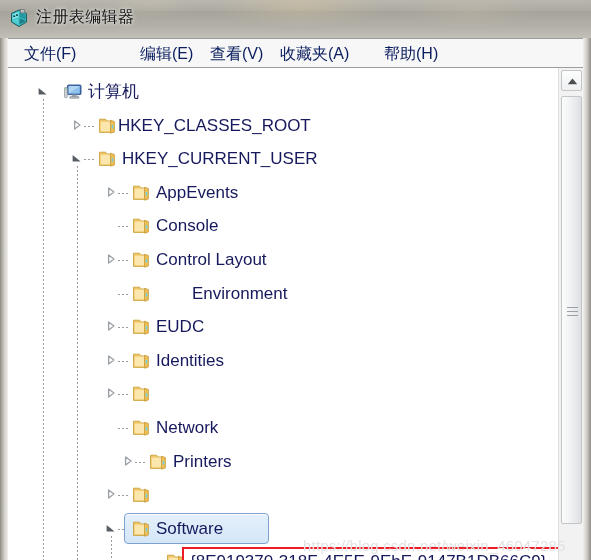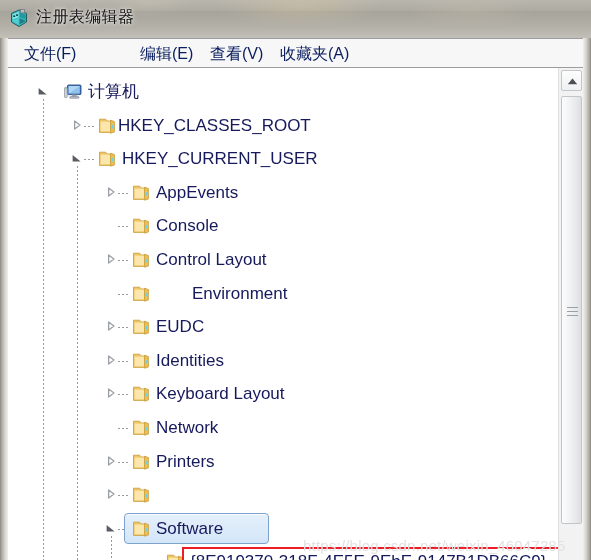--- a/index.html
+++ b/index.html
@@ -214,20 +214,21 @@
 
 <div id="client-frame">
   <div id="frame-left"></div>
   <div id="frame-right"></div>
 
   <div id="menubar">
       <div class="menu-item" style="left: 12px;">文件(F)</div>
       <div class="menu-item" style="left: 96px; margin-left: 32px;">编辑(E)</div>
       <div class="menu-item" style="left: 198px;">查看(V)</div>
       <div class="menu-item" style="left: 268px;">收藏夹(A)</div>
+      <div class="menu-item" style="left: 372px;">帮助(H)</div>
     </div>
 
   <div id="tree-panel">
       <div class="dotline-v" style="left: 34px; top: 31px; height: 513.6px;"></div>
       <div class="dotline-v" style="left: 68px; top: 98.2px; height: 446.4px;"></div>
       <div class="dotline-v" style="left: 102px; top: 467.8px; height: 110.4px;"></div>
       <div class="tree-row" style="top: 7px; width: 560px;">
         <div class="twisty" style="left: 28px;">
           <svg width="12" height="12" viewBox="0 0 12 12">
             <path d="M1.6 9.4 L9.6 9.4 L1.6 3.0 Z" fill="#585d63"></path>
@@ -360,33 +361,32 @@
           <svg width="12" height="12" viewBox="0 0 12 12">
             <path d="M3.6 1.9 L9.0 6.0 L3.6 10.1 Z" fill="none" stroke="#9aa0a6" stroke-width="1.3" stroke-linejoin="round"></path>
           </svg>
         </div>
         <div class="node-icon" style="left: 122px;"><svg width="20" height="20" viewBox="0 0 20 20">
             <path d="M2.5 3.2 L8.6 3.2 L10.3 5.0 L14.5 5.0 L14.5 16.4 L2.5 16.4 Z" fill="#f0c563" stroke="#c59a34" stroke-width=".8" stroke-linejoin="round"></path>
             <path d="M3.6 5.6 L13.4 5.6 L13.4 15.4 L3.6 15.4 Z" fill="#fbe6ad"></path>
             <path d="M13.6 4.2 L17.4 5.6 L17.4 16.0 L13.6 17.2 Z" fill="#ecbf5b" stroke="#c59a34" stroke-width=".8" stroke-linejoin="round"></path>
             <rect x="14.7" y="9.0" width="1.6" height="3.6" rx=".6" fill="#6fd0e6"></rect>
           </svg></div>
-        <div class="node-label" style="left: 147px;">Keyboard Layout</div>
       </div>
       <div class="tree-row" style="top: 343px; width: 560px;">
         <div class="dotline-h" style="left: 109px; top: 17px; width: 11px;"></div>
         <div class="node-icon" style="left: 122px;"><svg width="20" height="20" viewBox="0 0 20 20">
             <path d="M2.5 3.2 L8.6 3.2 L10.3 5.0 L14.5 5.0 L14.5 16.4 L2.5 16.4 Z" fill="#f0c563" stroke="#c59a34" stroke-width=".8" stroke-linejoin="round"></path>
             <path d="M3.6 5.6 L13.4 5.6 L13.4 15.4 L3.6 15.4 Z" fill="#fbe6ad"></path>
             <path d="M13.6 4.2 L17.4 5.6 L17.4 16.0 L13.6 17.2 Z" fill="#ecbf5b" stroke="#c59a34" stroke-width=".8" stroke-linejoin="round"></path>
             <rect x="14.7" y="9.0" width="1.6" height="3.6" rx=".6" fill="#6fd0e6"></rect>
           </svg></div>
         <div class="node-label" style="left: 147px;">Network</div>
       </div>
-      <div class="tree-row" style="top: 376.6px; width: 560px;">
+      <div class="tree-row" style="top: 376.6px; width: 560px; margin-left: 17px;">
         <div class="dotline-h" style="left: 109px; top: 17px; width: 11px;"></div>
         <div class="twisty" style="left: 96px;">
           <svg width="12" height="12" viewBox="0 0 12 12">
             <path d="M3.6 1.9 L9.0 6.0 L3.6 10.1 Z" fill="none" stroke="#9aa0a6" stroke-width="1.3" stroke-linejoin="round"></path>
           </svg>
         </div>
         <div class="node-icon" style="left: 122px;"><svg width="20" height="20" viewBox="0 0 20 20">
             <path d="M2.5 3.2 L8.6 3.2 L10.3 5.0 L14.5 5.0 L14.5 16.4 L2.5 16.4 Z" fill="#f0c563" stroke="#c59a34" stroke-width=".8" stroke-linejoin="round"></path>
             <path d="M3.6 5.6 L13.4 5.6 L13.4 15.4 L3.6 15.4 Z" fill="#fbe6ad"></path>
             <path d="M13.6 4.2 L17.4 5.6 L17.4 16.0 L13.6 17.2 Z" fill="#ecbf5b" stroke="#c59a34" stroke-width=".8" stroke-linejoin="round"></path>

